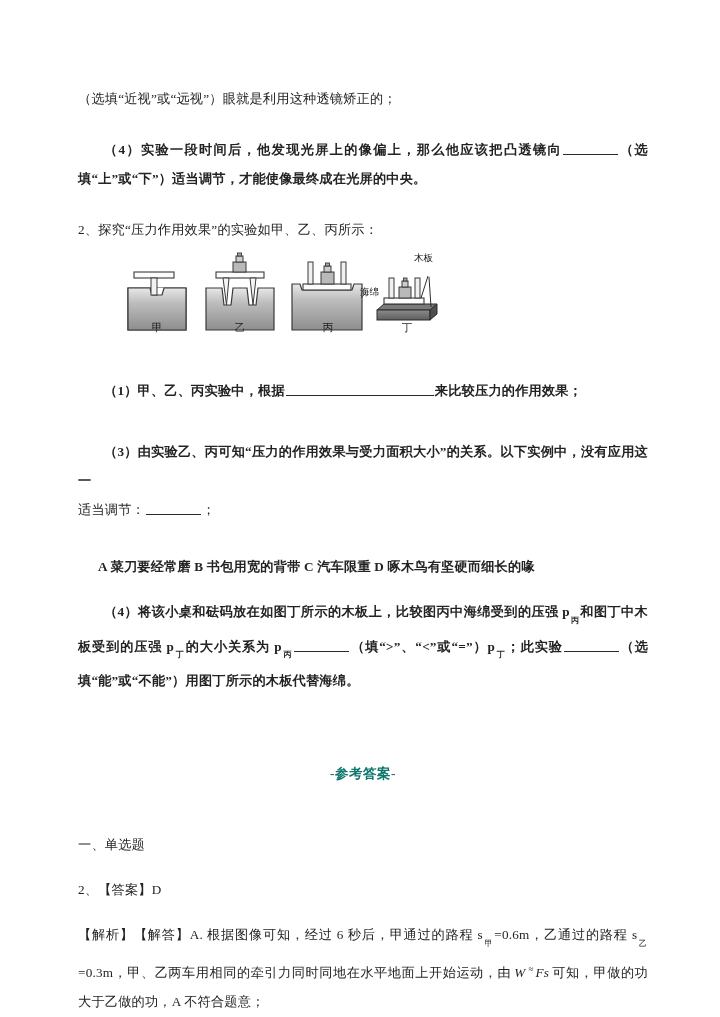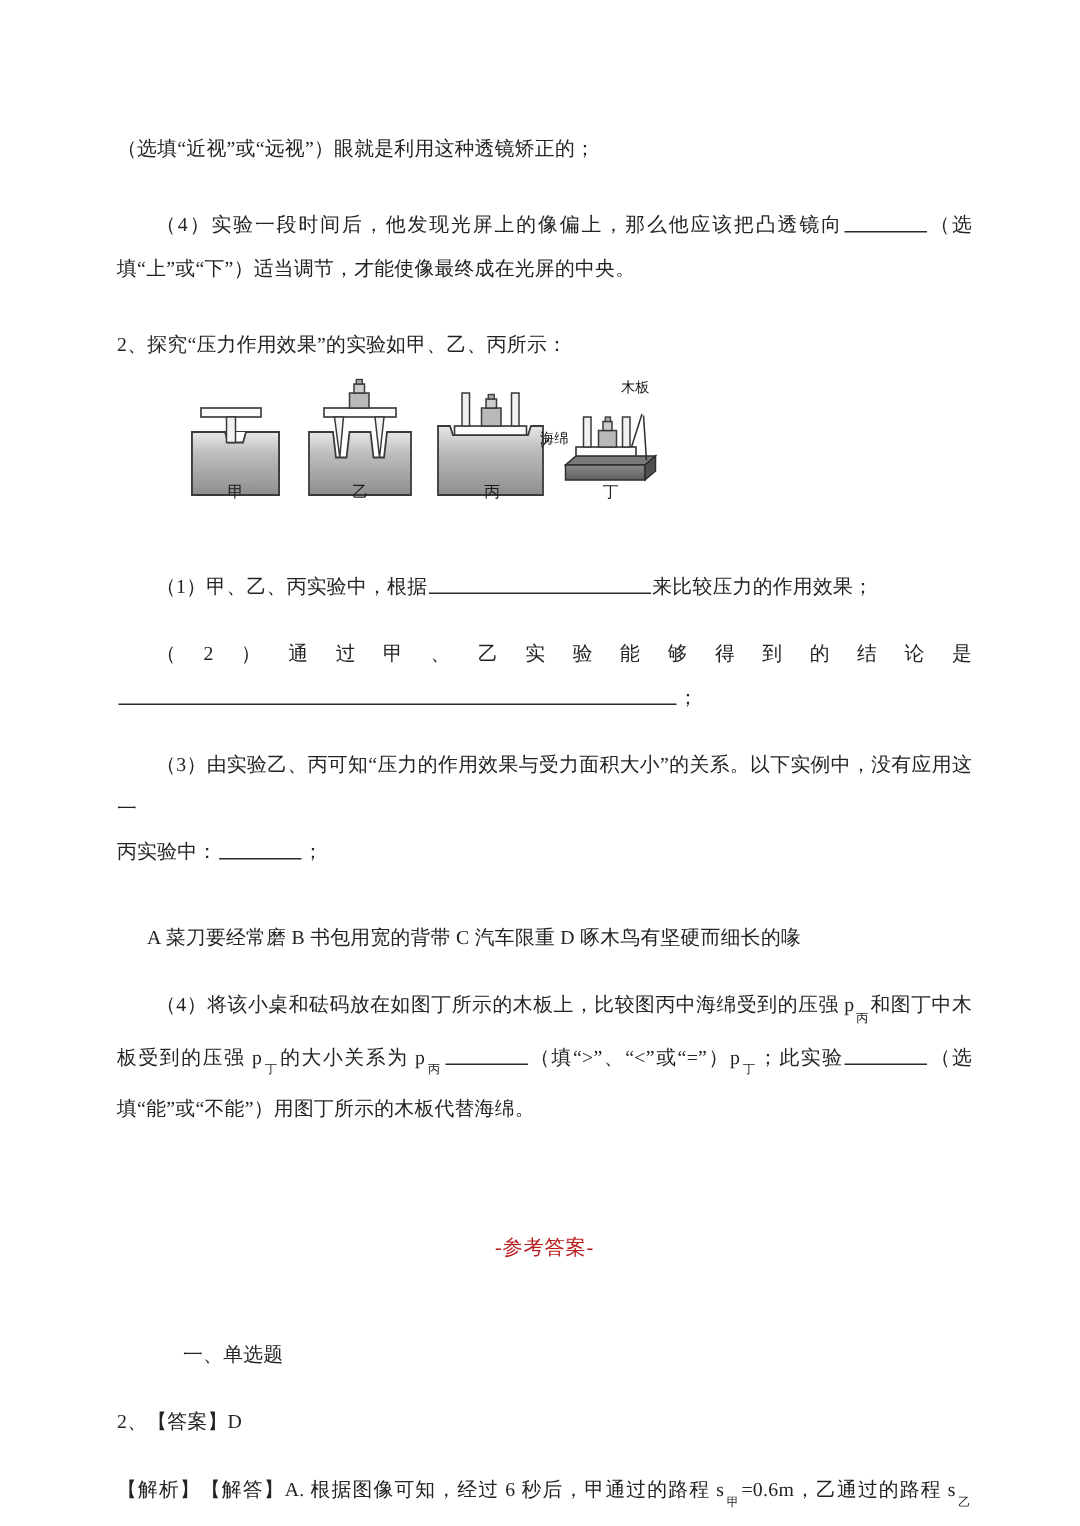--- a/index.html
+++ b/index.html
@@ -33,21 +33,21 @@
     line-height: 29px;
     text-align: justify;
     text-justify: inter-ideograph;
     margin: 0 0 0 0;
     color: #232323;
     letter-spacing: 0.2px;
   }
   .gap-sm { height: 16px; }
   .gap-md { height: 22px; }
   .gap-lg { height: 34px; }
-  .indent { text-indent: 26px; }
+  .indent { text-indent: 26px; font-weight: bold; }
   .blank-line {
     display: inline-block;
     border-bottom: 1px solid #2b2b2b;
     vertical-align: baseline;
     height: 14px;
     margin: 0 1px -1px 1px;
   }
   .bl-55 { width: 55px; }
   .bl-150 { width: 148px; }
   .bl-360 { width: 372px; }
@@ -84,28 +84,27 @@
     font-size: 9.5px;
     color: #111;
     font-family: "Liberation Serif", serif;
     white-space: nowrap;
   }
 
   
   .answer-title {
     text-align: center;
     font-size: 13.5px;
-    font-weight: normal;
+    font-weight: bold;
     letter-spacing: 0.5px;
-    color: #b91c1c;
+    color: #0f766e;
   }
   .sect-head {
     font-size: 13.2px;
     color: #232323;
-    margin-left: 44px;
   }
   .ans-line {
     font-size: 13.2px;
     color: #232323;
   }
   .sub {
     font-size: 8px;
     vertical-align: sub;
     position: relative;
     top: 3px;
@@ -244,26 +243,25 @@
 
       </div>
     </div>
 
     <div class="gap-md"></div>
 
     <p class="para indent"><span>（1）甲、乙、丙实验中，根据</span><span class="blank-line bl-150"></span><span>来比较压力的作用效果；</span></p>
 
     <div class="gap-sm"></div>
 
-    <p class="para indent"><span>（2）通过甲、乙实验能够得到的结论是</span><span class="blank-line bl-360"></span><span>；</span></p>
 
     <div class="gap-sm"></div>
 
     <p class="para indent">（3）由实验乙、丙可知“压力的作用效果与受力面积大小”的关系。以下实例中，没有应用这一</p>
-    <p class="para"><span>丙实验中：</span><span class="blank-line bl-55"></span><span>；</span></p>
+    <p class="para"><span>适当调节：</span><span class="blank-line bl-55"></span><span>；</span></p>
 
     <div class="gap-sm"></div>
 
     <p class="para indent" style="text-indent:20px;margin-top:12px;">A 菜刀要经常磨        B 书包用宽的背带        C 汽车限重        D 啄木鸟有坚硬而细长的喙</p>
 
     <div class="gap-sm"></div>
 
     <p class="para indent"><span>（4）将该小桌和砝码放在如图丁所示的木板上，比较图丙中海绵受到的压强 p</span><span class="sub">丙</span><span>和图丁中木板受到的压强 p</span><span class="sub">丁</span><span>的大小关系为 p</span><span class="sub">丙</span><span class="blank-line bl-55"></span><span>（填“&gt;”、“&lt;”或“=”）p</span><span class="sub">丁</span><span>；此实验</span><span class="blank-line bl-55"></span><span>（选填“能”或“不能”）用图丁所示的木板代替海绵。</span></p>
 
     <div style="height:56px;"></div>

